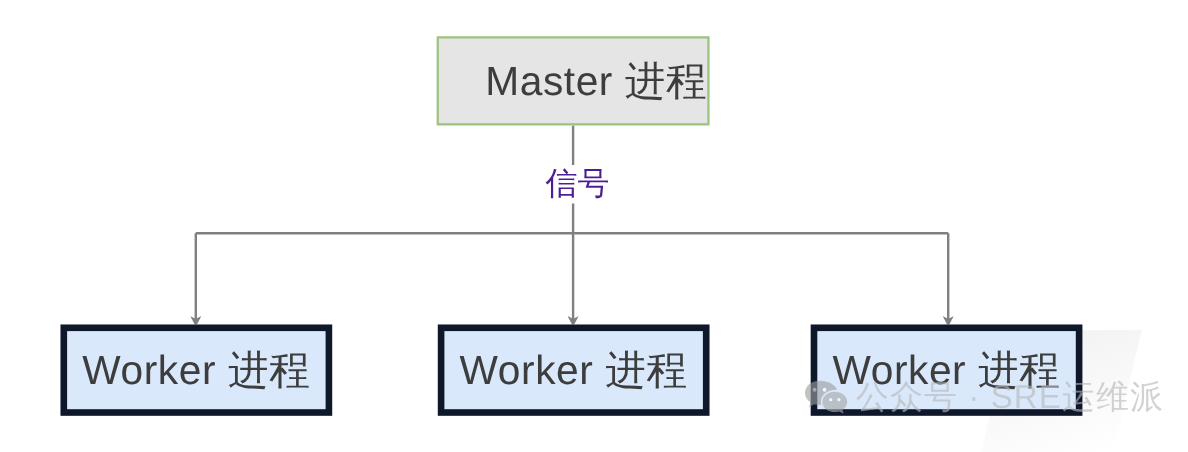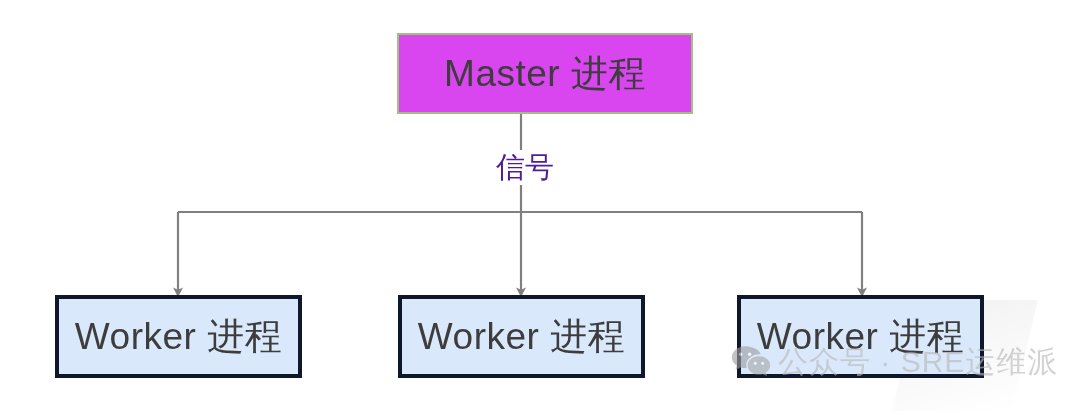--- a/index.html
+++ b/index.html
@@ -33,31 +33,32 @@
     font-size: 37px;
     line-height: 1;
     letter-spacing: 0.5px;
     color: #3d3d3d;
     white-space: nowrap;
     z-index: 3;
   }
   .node-master {
     left: 397px;
     top: 33px;
-    width: 296px;
+    width: 248px;
     height: 81px;
-    background: #d946ef;
+    background: #e5e5e5;
     border: 2px solid #9cc47f;
+    justify-content: flex-end;
   }
   .node-worker {
     top: 295px;
     width: 247px;
     height: 83px;
     background: #dae8fc;
-    border: 4px solid #0f172a;
+    border: 6px solid #0f172a;
   }
   .worker-1 { left: 55px; }
   .worker-2 { left: 398px; }
   .worker-3 { left: 737px; }
 
   .edge-label {
     position: absolute;
     z-index: 4;
     background: #ffffff;
     color: #4c1d95;

